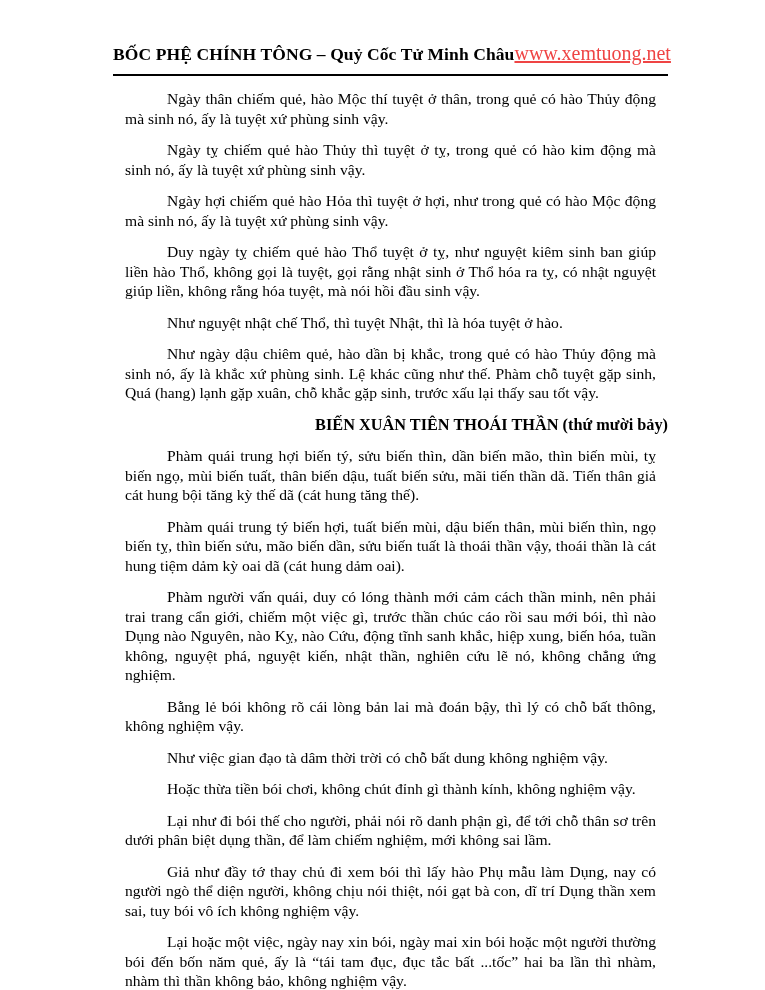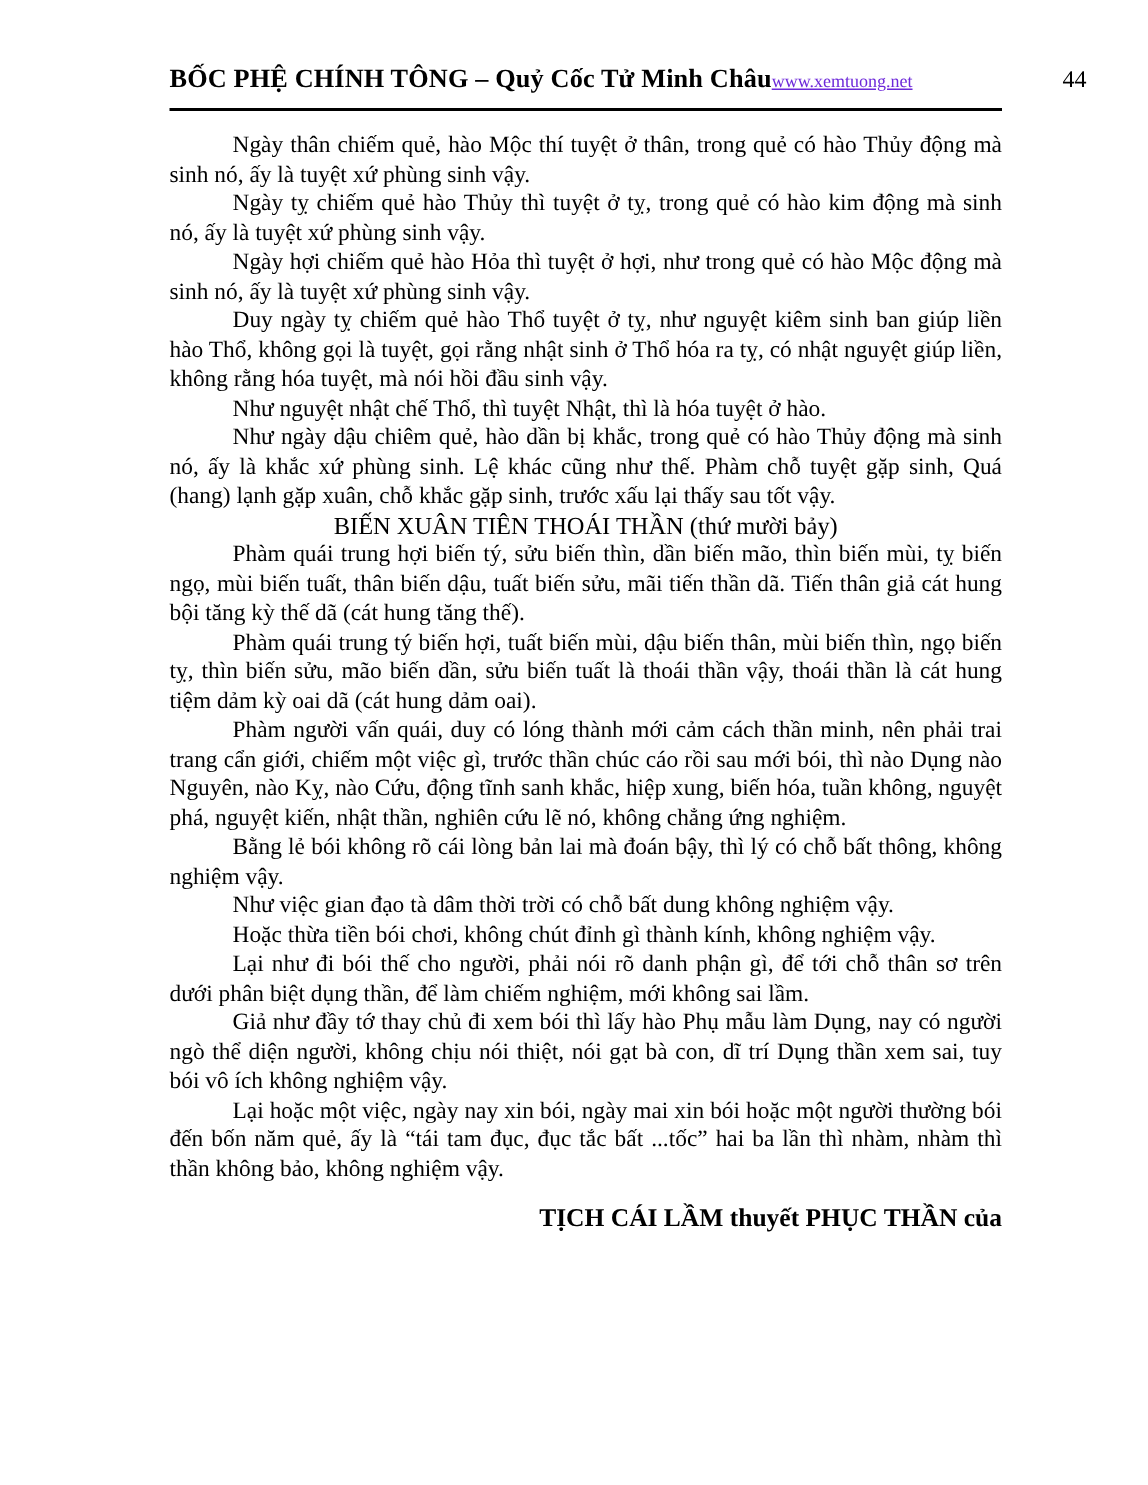--- a/index.html
+++ b/index.html
@@ -27,48 +27,48 @@
     padding-bottom: 9px;
   }
   .header-title {
     font-weight: bold;
     font-size: 17.5px;
     letter-spacing: 0.1px;
     flex: 1 1 auto;
     white-space: nowrap;
   }
   .header-url {
-    font-size: 12px;
+    font-size: 20px;
     text-decoration: underline;
-    color: #6d28d9;
+    color: #ef4444;
     white-space: nowrap;
   }
   .header-page-number {
     font-size: 16px;
     margin-left: 100px;
     margin-right: 12px;
     white-space: nowrap;
     text-align: right;
   }
   .doc-body {
     margin-top: 13px;
     font-size: 15.6px;
     line-height: 19.5px;
     text-align: justify;
   }
   .doc-body p {
-    margin: 0;
+    margin: 12px;
     text-indent: 42px;
   }
   .doc-body .section-heading {
     margin: 0;
     text-indent: 0;
-    font-weight: normal;
+    font-weight: bold;
     font-size: 16.3px;
-    text-align: center;
+    text-align: right;
   }
   .doc-footer {
     margin-top: 10px;
     font-weight: bold;
     font-size: 17px;
     line-height: 25px;
     text-align: right;
   }
   .doc-footer div {
     margin: 0;

